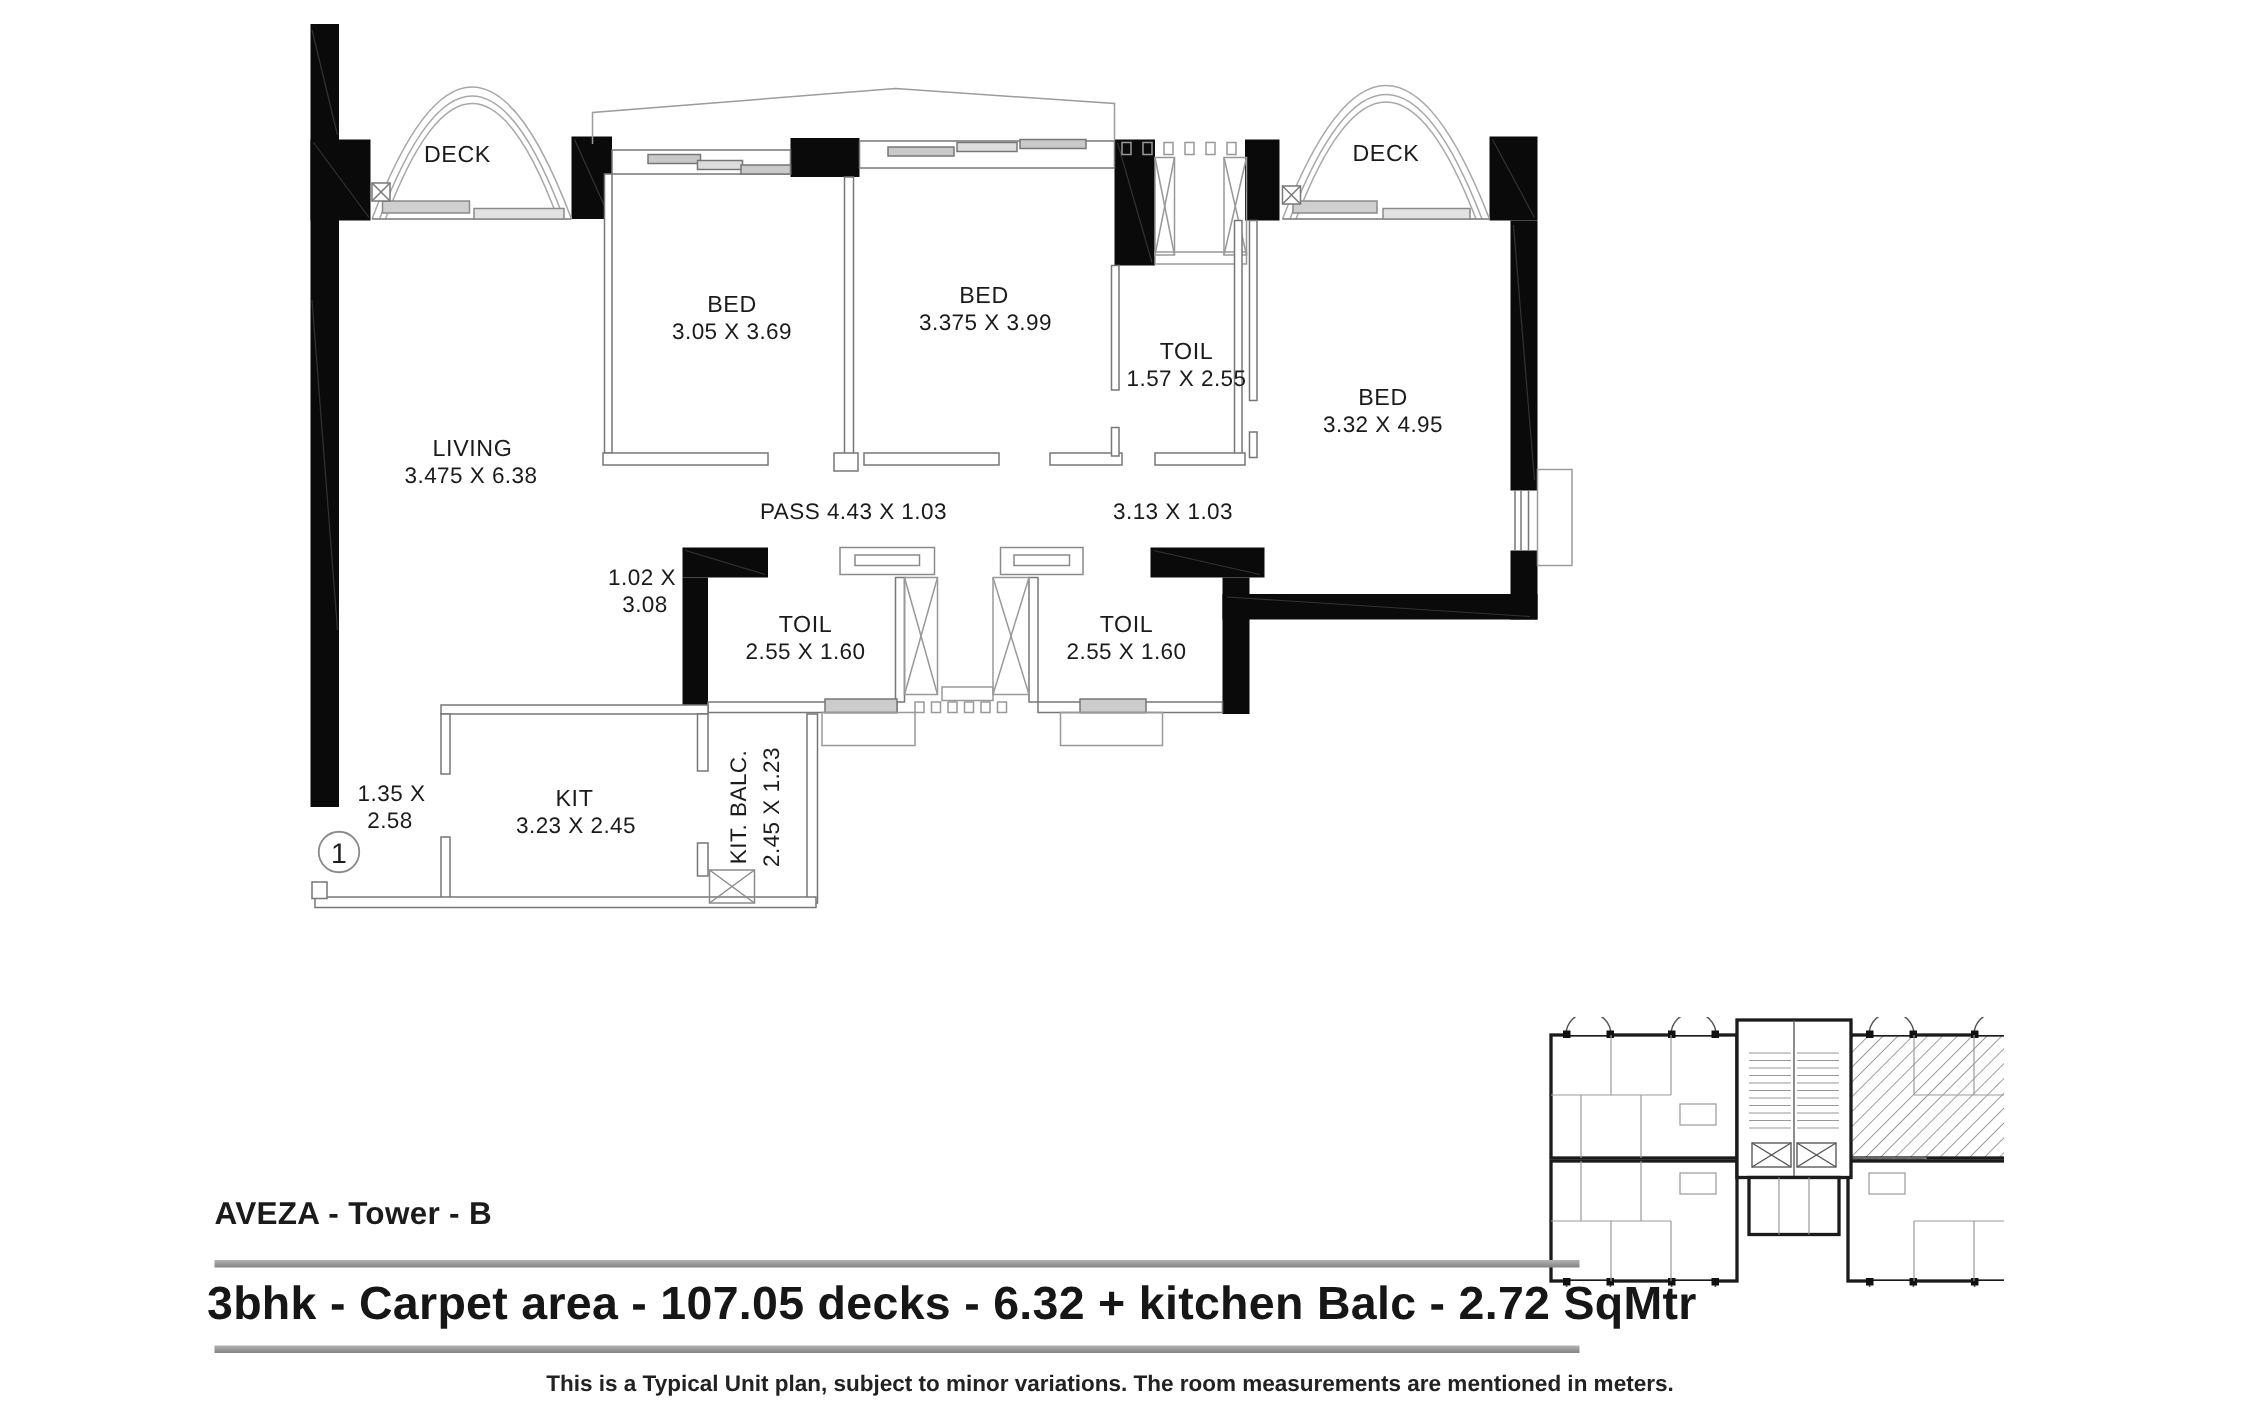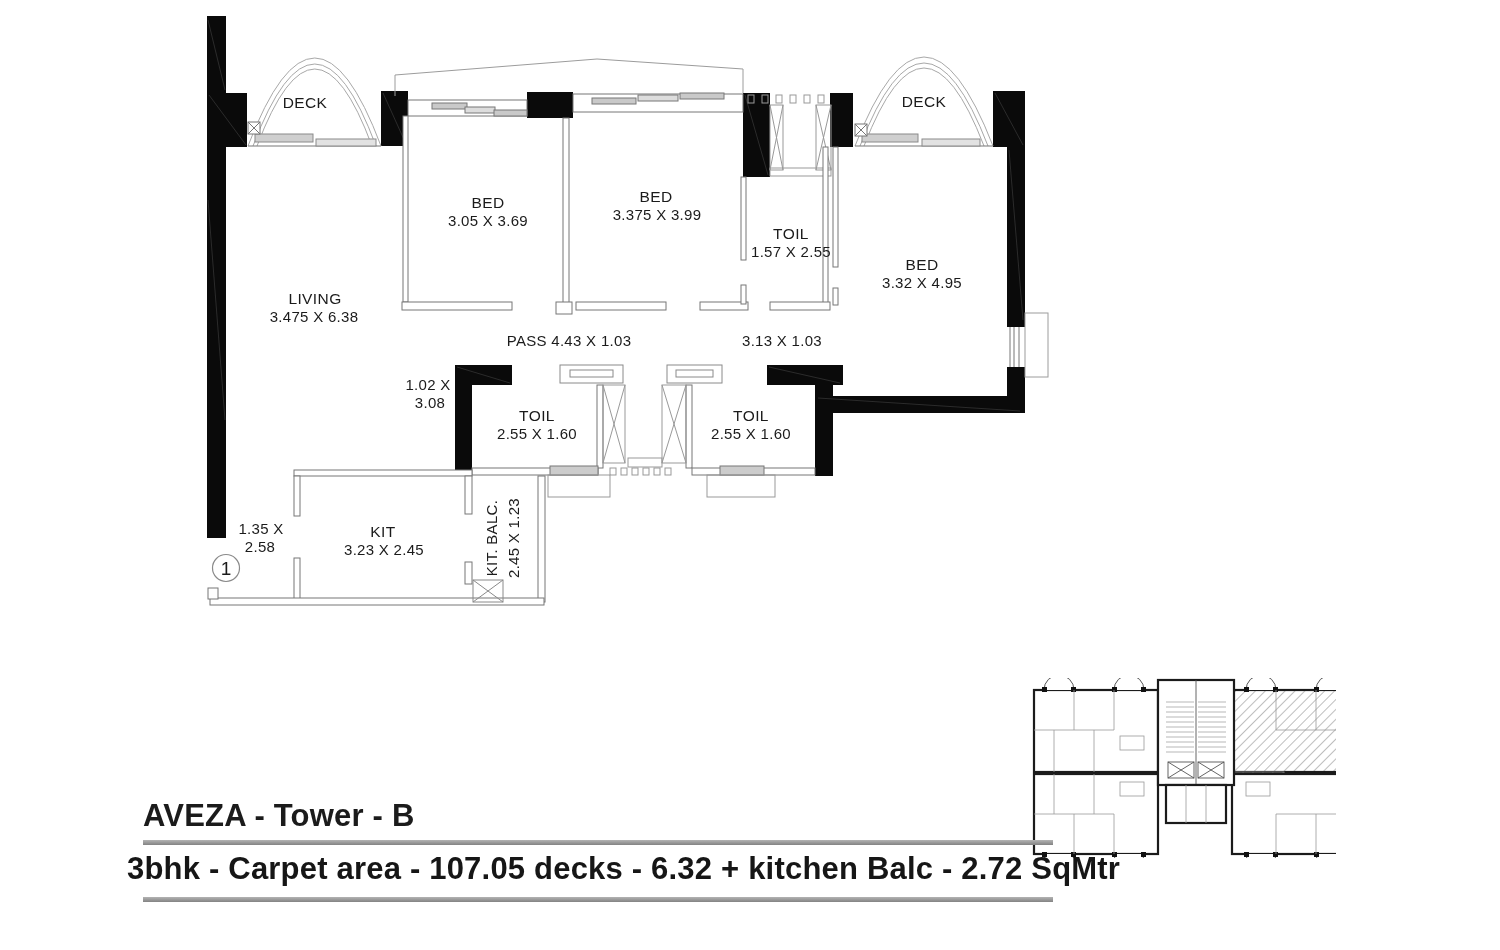--- a/index.html
+++ b/index.html
@@ -1,25 +1,25 @@
 <!DOCTYPE html>
 <html><head>
 <meta charset="utf-8">
 <style>
   html,body{margin:0;padding:0;background:#ffffff;}
   #canvas{position:relative;width:1336px;height:950px;background:#ffffff;overflow:hidden;
           font-family:"Liberation Sans", sans-serif;}
   svg text{font-family:"Liberation Sans", sans-serif;fill:#1b1b1b;}
   .room-label{font-size:15.5px;letter-spacing:.4px;}
   .room-dim{font-size:15px;letter-spacing:.3px;}
-  .footer-title{position:absolute;left:143px;top:798px;font-size:31px;font-weight:600;color:#1b1b1b;letter-spacing:.2px;}
+  .footer-title{position:absolute;left:143px;top:798px;font-size:21px;font-weight:600;color:#1b1b1b;letter-spacing:.2px;}
   .rule{position:absolute;left:143px;width:910px;height:5px;background:linear-gradient(180deg,#b3b3b3,#838383);}
   #rule1{top:840px;}
   #rule2{top:897px;}
-  .footer-subtitle{position:absolute;left:127px;top:851px;font-size:31px;font-weight:600;color:#161616;letter-spacing:.2px;}
+  .footer-subtitle{position:absolute;left:138px;top:851px;font-size:31px;font-weight:600;color:#161616;letter-spacing:.2px;}
   .footer-note{position:absolute;left:0;top:914px;width:1480px;text-align:center;font-size:15px;font-weight:600;color:#222;}
   .north{position:absolute;left:1364px;top:784px;display:flex;align-items:center;}
   .north .n-letter{font-family:"Liberation Serif", serif;font-size:36px;color:#1f1f1f;line-height:1;}
   .north .n-arrow{width:0;height:0;margin-left:9px;border-left:27px solid #3d3d3d;
                   border-top:11px solid transparent;border-bottom:11px solid transparent;}
 </style>
 </head>
 <body>
 
 <div id="canvas">
@@ -333,14 +333,15 @@
 
   <div class="north">
     <span class="n-letter">N</span>
     <span class="n-arrow"></span>
   </div>
 
   <div class="footer-title">AVEZA - Tower - B</div>
   <div class="rule" id="rule1"></div>
   <div class="footer-subtitle">3bhk - Carpet area - 107.05 decks - 6.32 + kitchen Balc - 2.72 SqMtr</div>
   <div class="rule" id="rule2"></div>
+  <div class="footer-note">This is a Typical Unit plan, subject to minor variations. The room measurements are mentioned in meters.</div>
 
 </div>
 
 </body></html>

